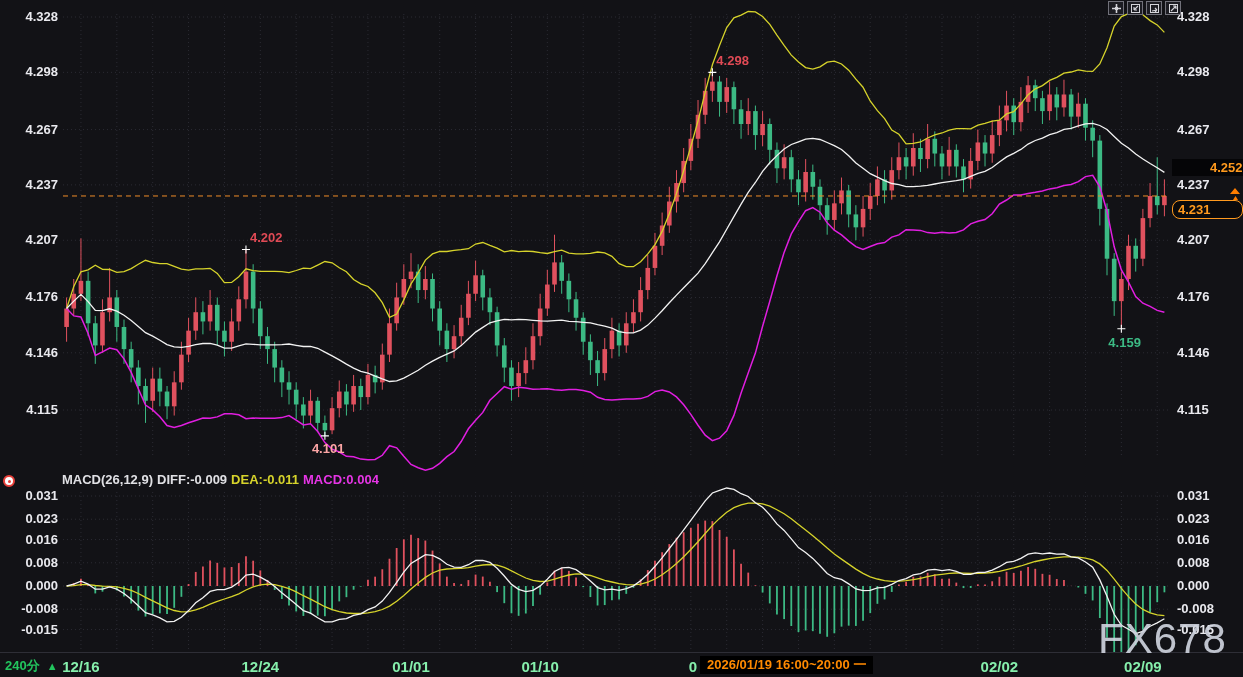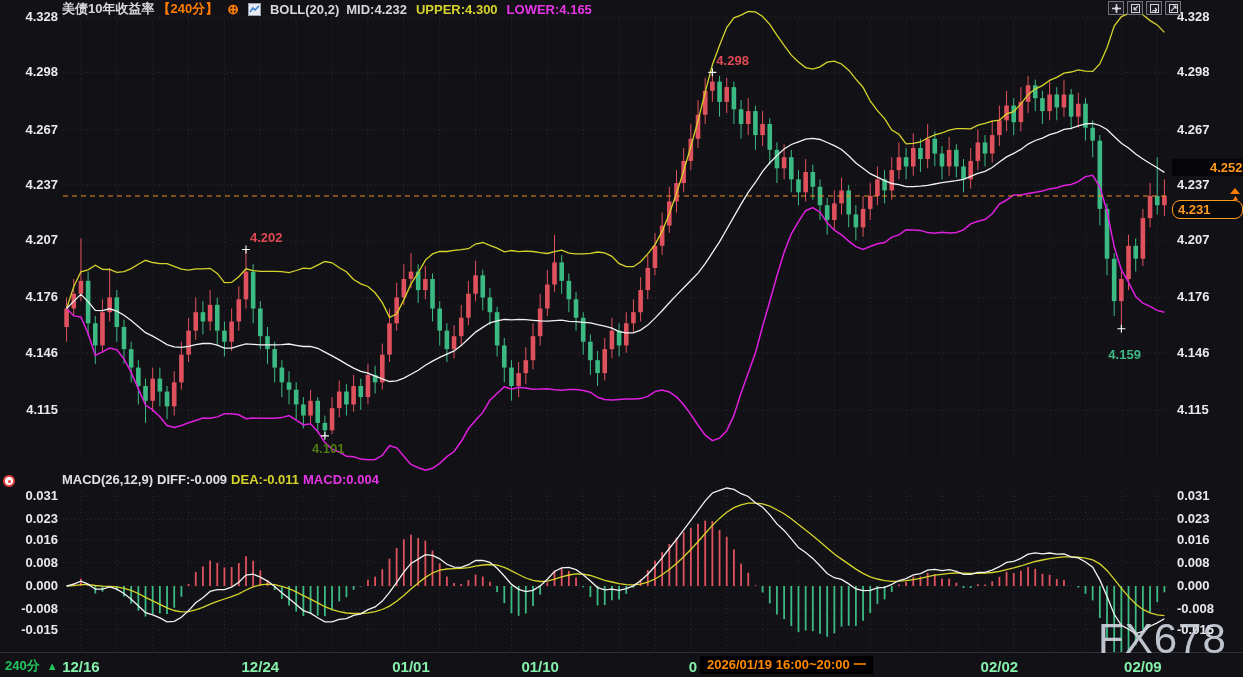--- a/index.html
+++ b/index.html
@@ -591,35 +591,20 @@
       <line x1="1157.237012987013" y1="586" x2="1157.237012987013" y2="602.202223991421" stroke="#3cba84" stroke-width="1.8"></line>
       <line x1="1164.4123376623377" y1="586" x2="1164.4123376623377" y2="592.3137547483448" stroke="#3cba84" stroke-width="1.8"></line>
       <polyline points="66.6,586.0 73.8,585.6 80.9,584.7 88.1,584.6 95.3,585.5 102.5,586.2 109.6,586.4 116.8,586.9 124.0,588.3 131.2,590.4 138.3,593.5 145.5,597.3 152.7,600.8 159.9,604.3 167.0,607.8 174.2,610.5 181.4,611.9 188.6,611.6 195.7,609.9 202.9,607.4 210.1,604.2 217.3,601.3 224.4,599.0 231.6,596.6 238.8,593.8 246.0,590.0 253.1,586.9 260.3,584.9 267.5,584.2 274.7,584.7 281.8,586.3 289.0,588.7 296.2,591.9 303.4,595.7 310.5,599.2 317.7,602.9 324.9,606.7 332.1,609.7 339.3,611.6 346.4,613.0 353.6,613.5 360.8,613.5 368.0,612.8 375.1,611.6 382.3,609.5 389.5,606.1 396.7,601.3 403.8,595.5 411.0,589.1 418.2,583.1 425.4,577.4 432.5,573.0 439.7,570.1 446.9,569.0 454.1,568.6 461.2,568.4 468.4,567.6 475.6,566.2 482.8,565.0 489.9,564.5 497.1,565.2 504.3,567.4 511.5,570.8 518.6,574.5 525.8,578.0 533.0,580.4 540.2,581.5 547.3,581.1 554.5,579.2 561.7,576.9 568.9,575.0 576.0,573.9 583.2,574.1 590.4,575.5 597.6,577.9 604.7,580.3 611.9,582.0 619.1,583.7 626.3,584.7 633.4,584.9 640.6,584.1 647.8,582.1 655.0,579.0 662.1,574.7 669.3,569.5 676.5,563.5 683.7,556.7 690.8,549.5 698.0,541.7 705.2,533.5 712.4,525.4 719.5,518.4 726.7,512.3 733.9,507.7 741.1,504.9 748.2,503.2 755.4,503.1 762.6,503.9 769.8,506.1 776.9,509.7 784.1,513.8 791.3,518.8 798.5,524.6 805.6,530.1 812.8,535.8 820.0,541.8 827.2,548.1 834.3,554.0 841.5,559.1 848.7,564.1 855.9,569.1 863.0,573.4 870.2,576.8 877.4,579.0 884.6,580.7 891.8,581.4 898.9,581.2 906.1,580.7 913.3,579.6 920.5,578.4 927.6,576.7 934.8,575.2 942.0,574.3 949.2,573.4 956.3,573.0 963.5,573.2 970.7,573.5 977.9,573.3 985.0,573.1 992.2,572.5 999.4,571.3 1006.6,569.6 1013.7,567.9 1020.9,566.0 1028.1,563.6 1035.3,561.5 1042.4,560.0 1049.6,558.6 1056.8,557.7 1064.0,556.9 1071.1,556.9 1078.3,557.1 1085.5,558.1 1092.7,559.9 1099.8,563.9 1107.0,570.4 1114.2,579.2 1121.4,588.4 1128.5,596.6 1135.7,604.0 1142.9,609.4 1150.1,612.8 1157.2,614.8 1164.4,615.6" fill="none" stroke="#d6d32b" stroke-width="1.3"></polyline>
       <polyline points="66.6,586.0 73.8,584.1 80.9,581.1 88.1,584.1 95.3,589.2 102.5,589.1 109.6,587.0 116.8,589.1 124.0,593.5 131.2,599.2 138.3,605.8 145.5,612.6 152.7,614.9 159.9,617.9 167.0,621.8 174.2,621.4 181.4,617.3 188.6,610.6 195.7,602.8 202.9,597.7 210.1,591.4 217.3,589.7 224.4,589.7 231.6,587.1 238.8,582.3 246.0,575.1 253.1,574.2 260.3,577.1 267.5,581.1 274.7,586.6 281.8,592.8 289.0,598.5 296.2,604.6 303.4,610.6 310.5,613.2 317.7,617.7 324.9,621.8 332.1,621.8 339.3,619.3 346.4,618.6 353.6,615.3 360.8,613.9 368.0,609.6 375.1,606.9 382.3,601.1 389.5,592.4 396.7,582.3 403.8,572.1 411.0,563.4 418.2,559.1 425.4,554.7 432.5,555.3 439.7,558.8 446.9,564.3 454.1,567.2 461.2,567.3 468.4,564.7 475.6,560.5 482.8,560.3 489.9,562.3 497.1,568.3 504.3,576.0 511.5,584.4 518.6,589.4 525.8,591.7 533.0,590.4 540.2,585.9 547.3,579.3 554.5,571.5 561.7,567.8 568.9,567.4 576.0,569.7 583.2,574.7 590.4,581.0 597.6,587.6 604.7,589.8 611.9,589.1 619.1,590.4 626.3,588.6 633.4,585.8 640.6,580.8 647.8,574.2 655.0,566.3 662.1,557.8 669.3,548.5 676.5,539.3 683.7,529.9 690.8,520.3 698.0,510.6 705.2,500.8 712.4,493.0 719.5,490.4 726.7,488.0 733.9,489.4 741.1,493.7 748.2,496.5 755.4,502.8 762.6,507.2 769.8,514.8 776.9,523.9 784.1,530.4 791.3,538.8 798.5,547.6 805.6,552.4 812.8,558.4 820.0,565.7 827.2,573.5 834.3,577.7 841.5,579.4 848.7,583.9 855.9,589.0 863.0,590.7 870.2,590.3 877.4,587.9 884.6,587.4 891.8,584.4 898.9,580.5 906.1,578.6 913.3,574.9 920.5,573.6 927.6,570.1 934.8,569.4 942.0,570.6 949.2,569.7 956.3,571.3 963.5,574.3 970.7,574.4 977.9,572.4 985.0,572.3 992.2,570.1 999.4,566.7 1006.6,562.4 1013.7,561.4 1020.9,558.4 1028.1,554.2 1035.3,552.9 1042.4,553.9 1049.6,553.0 1056.8,554.2 1064.0,553.9 1071.1,556.9 1078.3,557.9 1085.5,562.0 1092.7,567.1 1099.8,579.9 1107.0,596.3 1114.2,614.3 1121.4,625.3 1128.5,629.3 1135.7,633.6 1142.9,631.3 1150.1,626.2 1157.2,622.9 1164.4,618.8" fill="none" stroke="#f2f2f2" stroke-width="1.3"></polyline>
       <path d="M241.9707792207792 249.47887323943715h8M245.9707792207792 245.47887323943715v8" stroke="#ffffff" stroke-width="1.1"></path>
       <path d="M320.89935064935065 435.8309859154934h8M324.89935064935065 431.8309859154934v8" stroke="#ffffff" stroke-width="1.1"></path>
       <path d="M708.3668831168831 72.35211267605678h8M712.3668831168831 68.35211267605678v8" stroke="#ffffff" stroke-width="1.1"></path>
       <path d="M1117.3603896103896 328.8169014084515h8M1121.3603896103896 324.8169014084515v8" stroke="#ffffff" stroke-width="1.1"></path>
     </svg>
 
-  <div class="hdr">
-    <span>美债10年收益率</span>
-    <span class="orange" style="margin-left:-6px;">【240分】</span>
-    <span class="orange plus">⊕</span>
-    <span style="display:inline-flex;">
-      <svg width="13" height="13" viewBox="0 0 13 13">
-        <rect x="0.5" y="0.5" width="12" height="12" fill="#e8ecf2" stroke="#9aa2ae"></rect>
-        <polyline points="2,9 5,5 7,7 11,3" fill="none" stroke="#3a7bd5" stroke-width="1.5"></polyline>
-      </svg>
-    </span>
-    <span>BOLL(20,2)</span>
-    <span style="margin-left:-2px;">MID:4.232</span>
-    <span class="yellow">UPPER:4.300</span>
-    <span class="magenta">LOWER:4.165</span>
-  </div>
 
   <div class="toolbar">
     <button class="tbtn">
       <svg width="11" height="11" viewBox="0 0 11 11">
           <path d="M5.5 1v9M1 5.5h9" stroke="#d4d4da" stroke-width="1.6"></path>
           <rect x="4" y="4" width="3" height="3" fill="#d4d4da"></rect>
         </svg>
     </button>
     <button class="tbtn">
       <svg width="11" height="11" viewBox="0 0 11 11">
@@ -651,23 +636,23 @@
   <div class="anchor-dot"></div>
 
   <div class="bottom-bar"></div>
   <div class="period-badge">
     <span>240分</span><span class="tri">▲</span>
   </div>
   <div class="xtooltip">2026/01/19 16:00~20:00 一</div>
 
   <div class="watermark">FX678</div>
 <div class="anno" style="left: 249.971px; top: 230.479px; color: rgb(224, 74, 85);">4.202</div>
-    <div class="anno" style="left: 311.899px; top: 440.831px; color: #4d7c0f;">4.101</div>
+    <div class="anno" style="left: 311.899px; top: 440.831px; color: #fca5a5;">4.101</div>
     <div class="anno" style="left: 716.367px; top: 53.3521px; color: rgb(224, 74, 85);">4.298</div>
-    <div class="anno" style="left: 1108.36px; top: 347px; color: rgb(60, 186, 132);">4.159</div>
+    <div class="anno" style="left: 1108.36px; top: 335px; color: rgb(60, 186, 132);">4.159</div>
     <div class="axlbl l" style="top: 9px;">4.328</div>
     <div class="axlbl r" style="top: 9px;">4.328</div>
     <div class="axlbl l" style="top: 64.3521px;">4.298</div>
     <div class="axlbl r" style="top: 64.3521px;">4.298</div>
     <div class="axlbl l" style="top: 121.549px;">4.267</div>
     <div class="axlbl r" style="top: 121.549px;">4.267</div>
     <div class="axlbl l" style="top: 176.901px;">4.237</div>
     <div class="axlbl r" style="top: 176.901px;">4.237</div>
     <div class="axlbl l" style="top: 232.254px;">4.207</div>
     <div class="axlbl r" style="top: 232.254px;">4.207</div>

